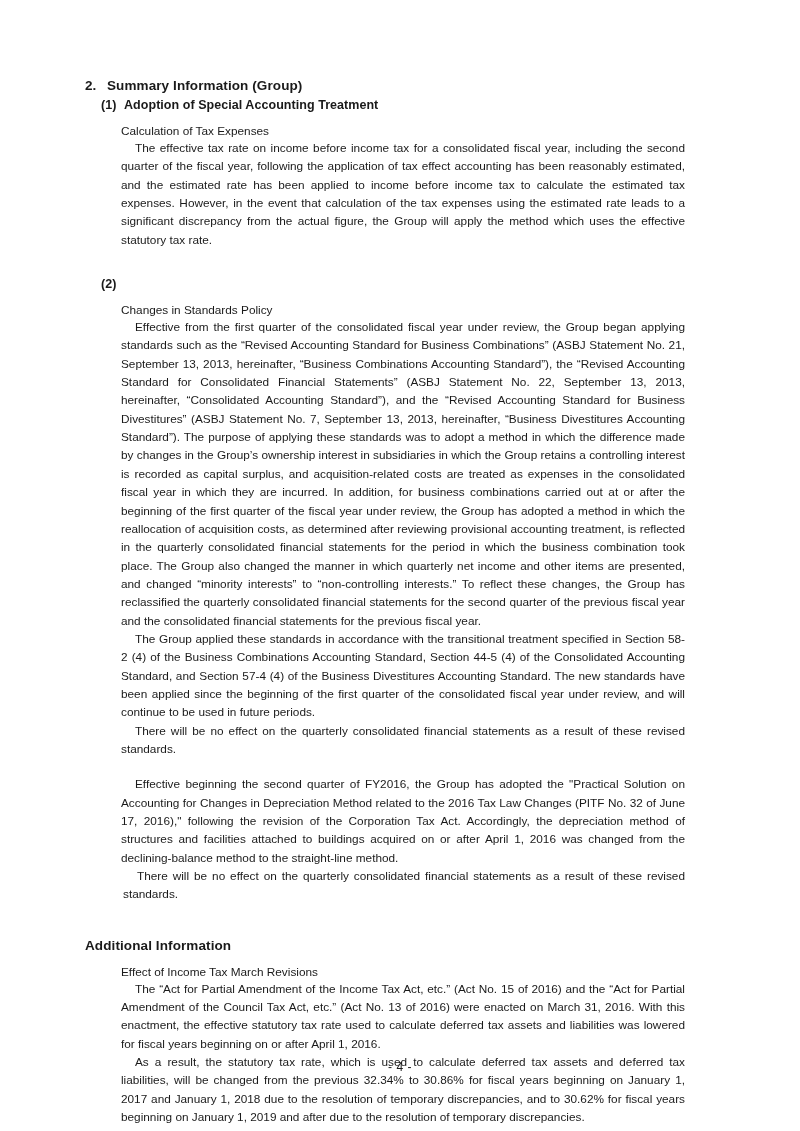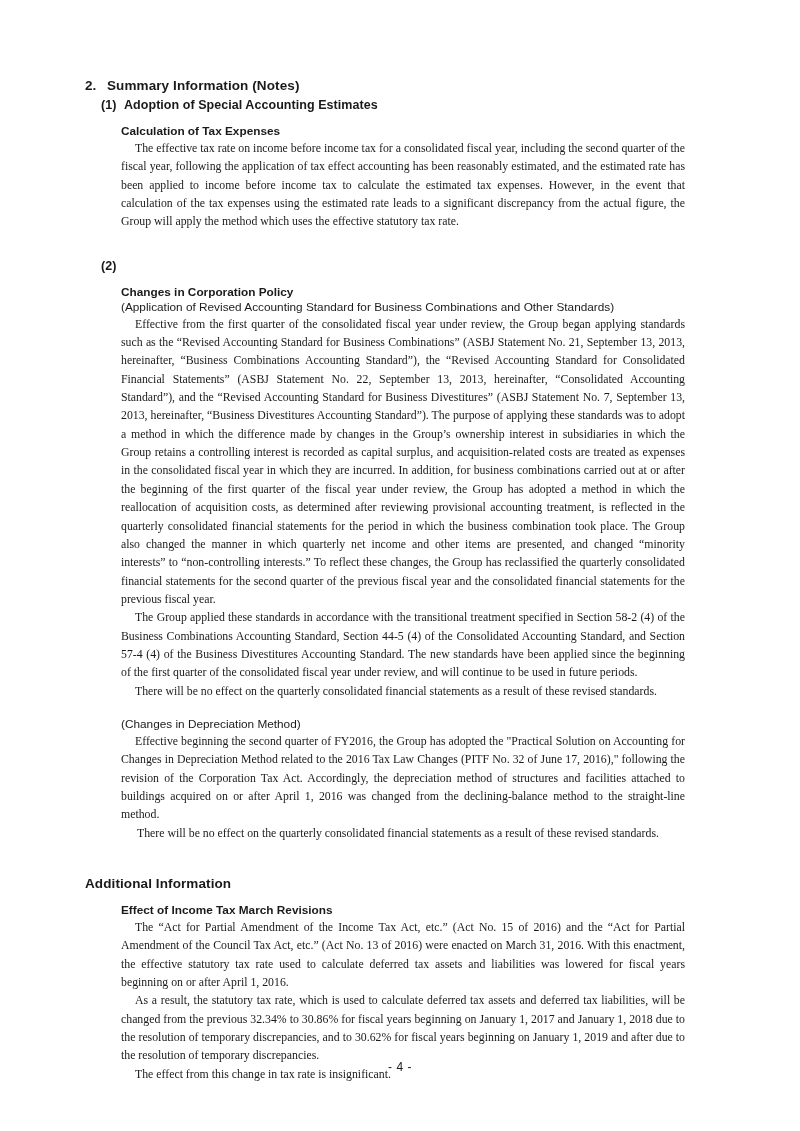--- a/index.html
+++ b/index.html
@@ -51,42 +51,41 @@
     flex: 0 0 23px;
   }
   .h-plain {
     font-size: 13.5px;
     font-weight: bold;
     letter-spacing: 0.1px;
     margin: 10px 0 4px 0;
   }
   .h-minor {
     font-size: 11.8px;
-    font-weight: bold;
+    font-weight: normal;
     margin: 12px 0 1px 0;
     padding-left: 36px;
   }
   .h-paren {
     font-size: 11.8px;
     font-weight: normal;
     margin: 0 0 1px 0;
     padding-left: 36px;
   }
 
   
   p.body {
     font-size: 11.8px;
     line-height: 1.555;
     text-align: justify;
     text-justify: inter-word;
     margin: 0;
     padding-left: 36px;
     text-indent: 14px;
     hyphens: none;
-    font-family: Liberation Serif, serif;
   }
   p.body.deep {
     padding-left: 38px;
   }
   .gap-md { height: 17px; }
   .gap-lg { height: 24px; }
   .gap-xl { height: 28px; }
 
   .footer {
     position: absolute;
@@ -100,51 +99,49 @@
 </style>
 </head>
 <body>
 
 <div class="page">
 
   <div class="content">
 
     <div class="h-section">
       <span class="num">2.</span>
-      <span>Summary Information (Notes)</span>
+      <span>Summary Information (Group)</span>
     </div>
 
     <div class="h-sub">
       <span class="num">(1)</span>
-      <span>Adoption of Special Accounting Estimates</span>
+      <span>Adoption of Special Accounting Treatment</span>
     </div>
 
     <div class="h-minor">Calculation of Tax Expenses</div>
 
     <p class="body">The effective tax rate on income before income tax for a consolidated fiscal year, including the second quarter of the fiscal year, following the application of tax effect accounting has been reasonably estimated, and the estimated rate has been applied to income before income tax to calculate the estimated tax expenses. However, in the event that calculation of the tax expenses using the estimated rate leads to a significant discrepancy from the actual figure, the Group will apply the method which uses the effective statutory tax rate.</p>
 
     <div class="gap-xl"></div>
 
     <div class="h-sub">
       <span class="num">(2)</span>
     </div>
 
-    <div class="h-minor">Changes in Corporation Policy</div>
+    <div class="h-minor">Changes in Standards Policy</div>
 
-    <div class="h-paren">(Application of Revised Accounting Standard for Business Combinations and Other Standards)</div>
 
     <p class="body">Effective from the first quarter of the consolidated fiscal year under review, the Group began applying standards such as the “Revised Accounting Standard for Business Combinations” (ASBJ Statement No. 21, September 13, 2013, hereinafter, “Business Combinations Accounting Standard”), the “Revised Accounting Standard for Consolidated Financial Statements” (ASBJ Statement No. 22, September 13, 2013, hereinafter, “Consolidated Accounting Standard”), and the “Revised Accounting Standard for Business Divestitures” (ASBJ Statement No. 7, September 13, 2013, hereinafter, “Business Divestitures Accounting Standard”). The purpose of applying these standards was to adopt a method in which the difference made by changes in the Group’s ownership interest in subsidiaries in which the Group retains a controlling interest is recorded as capital surplus, and acquisition-related costs are treated as expenses in the consolidated fiscal year in which they are incurred. In addition, for business combinations carried out at or after the beginning of the first quarter of the fiscal year under review, the Group has adopted a method in which the reallocation of acquisition costs, as determined after reviewing provisional accounting treatment, is reflected in the quarterly consolidated financial statements for the period in which the business combination took place. The Group also changed the manner in which quarterly net income and other items are presented, and changed “minority interests” to “non-controlling interests.” To reflect these changes, the Group has reclassified the quarterly consolidated financial statements for the second quarter of the previous fiscal year and the consolidated financial statements for the previous fiscal year.</p>
 
     <p class="body">The Group applied these standards in accordance with the transitional treatment specified in Section 58-2 (4) of the Business Combinations Accounting Standard, Section 44-5 (4) of the Consolidated Accounting Standard, and Section 57-4 (4) of the Business Divestitures Accounting Standard. The new standards have been applied since the beginning of the first quarter of the consolidated fiscal year under review, and will continue to be used in future periods.</p>
 
     <p class="body">There will be no effect on the quarterly consolidated financial statements as a result of these revised standards.</p>
 
     <div class="gap-md"></div>
 
-    <div class="h-paren">(Changes in Depreciation Method)</div>
 
     <p class="body">Effective beginning the second quarter of FY2016, the Group has adopted the "Practical Solution on Accounting for Changes in Depreciation Method related to the 2016 Tax Law Changes (PITF No. 32 of June 17, 2016)," following the revision of the Corporation Tax Act. Accordingly, the depreciation method of structures and facilities attached to buildings acquired on or after April 1, 2016 was changed from the declining-balance method to the straight-line method.</p>
 
     <p class="body deep">There will be no effect on the quarterly consolidated financial statements as a result of these revised standards.</p>
 
     <div class="gap-lg"></div>
 
     <div class="h-plain">Additional Information</div>
 
     <div class="h-minor">Effect of Income Tax March Revisions</div>

